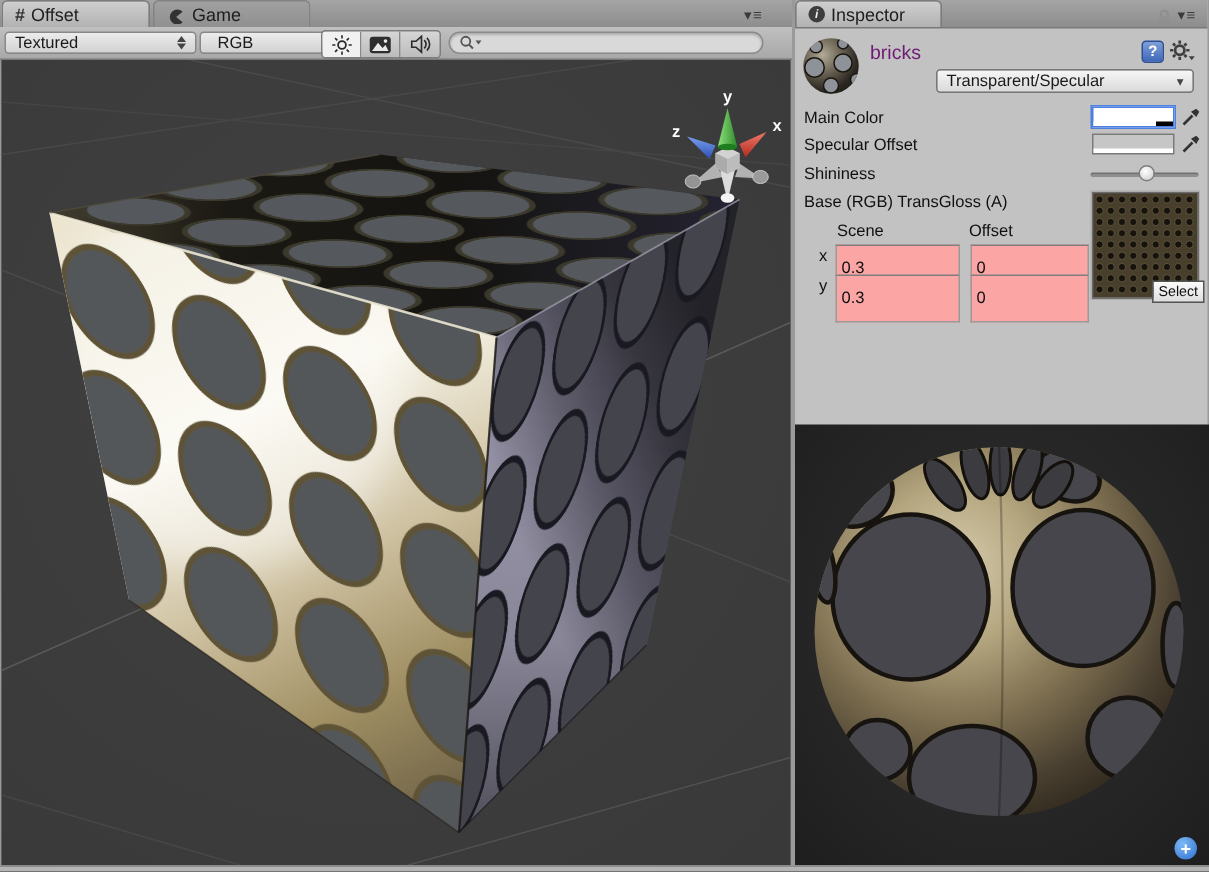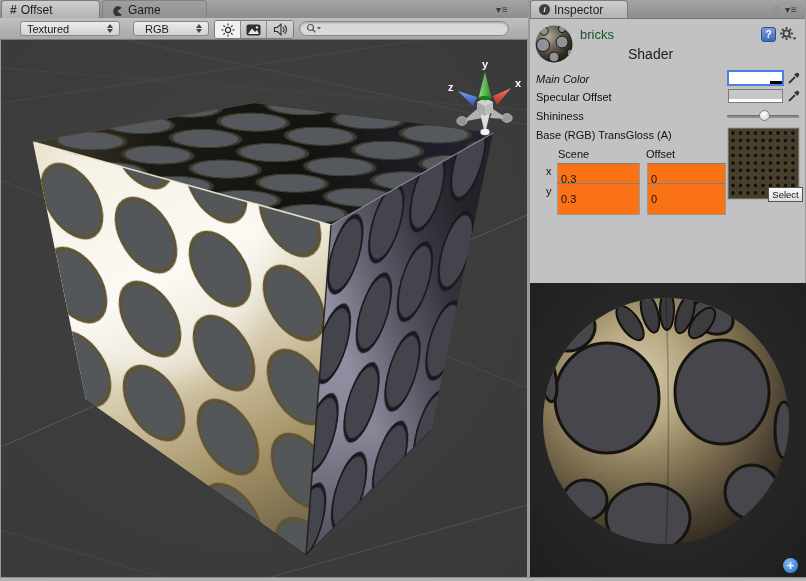--- a/index.html
+++ b/index.html
@@ -37,21 +37,21 @@
           border:1px solid #8a8a8a;background:#d9d9d9;display:flex;align-items:center;
           padding:0 6px;box-sizing:border-box;box-shadow:inset 0 1px 2px rgba(0,0,0,.25);}
   .search input{border:none;background:transparent;outline:none;font-size:11px;color:#333;
                 width:150px;font-family:"Liberation Sans",sans-serif;}
   .search input::placeholder{color:#707070;}
   
   .viewport{position:absolute;left:1px;top:40px;width:526px;height:537px;background:#3c3c3c;}
   
   .inspector{position:absolute;left:530px;top:0;width:275px;height:577px;background:#c2c2c2;}
   .ilabel{position:absolute;font-size:11px;color:#111;}
-  .ifield{position:absolute;height:14px;background:#f97316;border:1px solid #9a9a9a;border-top-color:#7e7e7e;
+  .ifield{position:absolute;height:14px;background:#fca5a5;border:1px solid #9a9a9a;border-top-color:#7e7e7e;
           font-size:11px;color:#111;padding:15px 3px;box-sizing:border-box;font-family:"Liberation Sans",sans-serif;outline:none;}
   .swatch{position:absolute;width:55px;height:14px;box-sizing:border-box;}
   .shader-dd{position:absolute;left:94px;top:46px;width:172px;height:16px;border:1px solid #777;
              border-radius:3px;background:linear-gradient(#f6f6f6,#dadada);display:flex;align-items:center;
              font-size:11px;color:#1a1a1a;padding:0 6px;box-sizing:border-box;}
   .shader-dd .arrow{margin-left:auto;font-size:9px;color:#444;}
   .slider{position:absolute;left:197px;top:109px;width:72px;height:15px;}
   .slider .track{position:absolute;left:0;right:0;top:6px;height:3px;background:#8e8e8e;
                  border-radius:2px;box-shadow:inset 0 1px 0 #6f6f6f;}
   .slider .thumb{position:absolute;top:1px;width:11px;height:11px;border-radius:50%;
@@ -86,28 +86,28 @@
       <div class="tab inactive" style="left:102px;width:105px;">
         <svg width="13" height="13" viewBox="0 0 14 14">
           <path d="M11.6,5.2 A5.4,5.4 0 1 0 11.6,12.8 L6.9,9 Z" fill="#333"></path>
         </svg>
         <span>Game</span>
       </div>
       <div class="tabmenu" style="left:496px;">▾≡</div>
     </div>
 
     <div class="toolbar">
-      <div class="dd" style="left:20px;width:100px;">
+      <div class="dd" style="left:3px;width:128px;">
         <span class="lbl">Textured</span>
         <span class="updown">
             <i class="u"></i>
             <i class="d"></i>
           </span>
       </div>
-      <div class="dd" style="left:133px;width:76px;padding-left:11px;">
+      <div class="dd" style="left:133px;width:96px;padding-left:11px;">
         <span class="lbl">RGB</span>
         <span class="updown">
             <i class="u"></i>
             <i class="d"></i>
           </span>
       </div>
       <div class="btngroup">
         <div class="tbbtn on">
           <svg width="14" height="14" viewBox="0 0 14 14">
             <circle cx="7" cy="7" r="2.6" fill="none" stroke="#2b2b2b" stroke-width="1.2"></circle>
@@ -298,42 +298,46 @@
         <circle cx="20" cy="20" r="18.5" fill="url(#mIcon)"></circle>
         <g clip-path="url(#mClip)" fill="#8e9399" stroke="#1a150f" stroke-width="1">
           <circle cx="9" cy="21" r="6.5"></circle>
             <circle cx="28" cy="18" r="6"></circle>
           <circle cx="20" cy="33" r="5"></circle>
             <circle cx="10" cy="7" r="4.2"></circle>
           <circle cx="28" cy="5" r="3.6"></circle>
             <circle cx="37" cy="29" r="4"></circle>
         </g>
       </svg>
-      <div class="abs" style="left:50px;top:9px;font-size:13px;color:#14532d;">bricks</div>
+      <div class="abs" style="left:50px;top:9px;font-size:13px;color:#701a75;">bricks</div>
       <div class="abs" style="left:50px;top:28px;font-size:14px;color:#1c1c1c;margin-left:48px;">Shader</div>
+      <div class="shader-dd" style="top:28px;">
+        <span>Transparent/Specular</span>
+        <span class="arrow">▾</span>
+      </div>
       <div class="abs" style="left:231px;top:9px;width:15px;height:15px;border-radius:3px;
                   background:linear-gradient(#7f9fd8,#3f68b8);border:1px solid #2d4f96;color:#fff;
                   font-size:10px;font-weight:bold;display:flex;align-items:center;justify-content:center;box-sizing:border-box;">?</div>
       <svg class="abs" style="left:249px;top:8px;" width="18" height="16" viewBox="0 0 18 16">
         <g stroke="#3f3f3f" stroke-width="1.8">
           <circle cx="7.5" cy="7.5" r="3.1" fill="none"></circle>
           <line x1="7.5" y1="1" x2="7.5" y2="3.2"></line>
             <line x1="7.5" y1="11.8" x2="7.5" y2="14"></line>
           <line x1="1" y1="7.5" x2="3.2" y2="7.5"></line>
             <line x1="11.8" y1="7.5" x2="14" y2="7.5"></line>
           <line x1="3" y1="3" x2="4.5" y2="4.5"></line>
             <line x1="10.5" y1="10.5" x2="12" y2="12"></line>
           <line x1="3" y1="12" x2="4.5" y2="10.5"></line>
             <line x1="10.5" y1="4.5" x2="12" y2="3"></line>
         </g>
         <path d="M13.5,11.5 h4 l-2,2.6 Z" fill="#3f3f3f"></path>
       </svg>
     </div>
 
-    <div class="ilabel" style="left:6px;top:73px;font-style:italic;">Main Color</div>
+    <div class="ilabel" style="left:6px;top:73px;">Main Color</div>
     <div class="swatch" style="left:198px;top:71px;background:#ffffff;border:1px solid #4C7FE0;
                 box-shadow:0 0 0 1px #4C7FE0;">
       <div style="position:absolute;left:0;right:0;bottom:0;height:3px;
                   background:linear-gradient(to right,#ffffff 78%,#000000 78%);"></div>
     </div>
     <svg class="abs" style="left:257px;top:70px;" width="13" height="15" viewBox="0 0 13 15">
       <line x1="2" y1="13" x2="8" y2="7" stroke="#333" stroke-width="1.8"></line>
       <path d="M7,4.5 l3.5,3.5 2-3.5 -2,-2 Z" fill="#333"></path>
     </svg>
 

